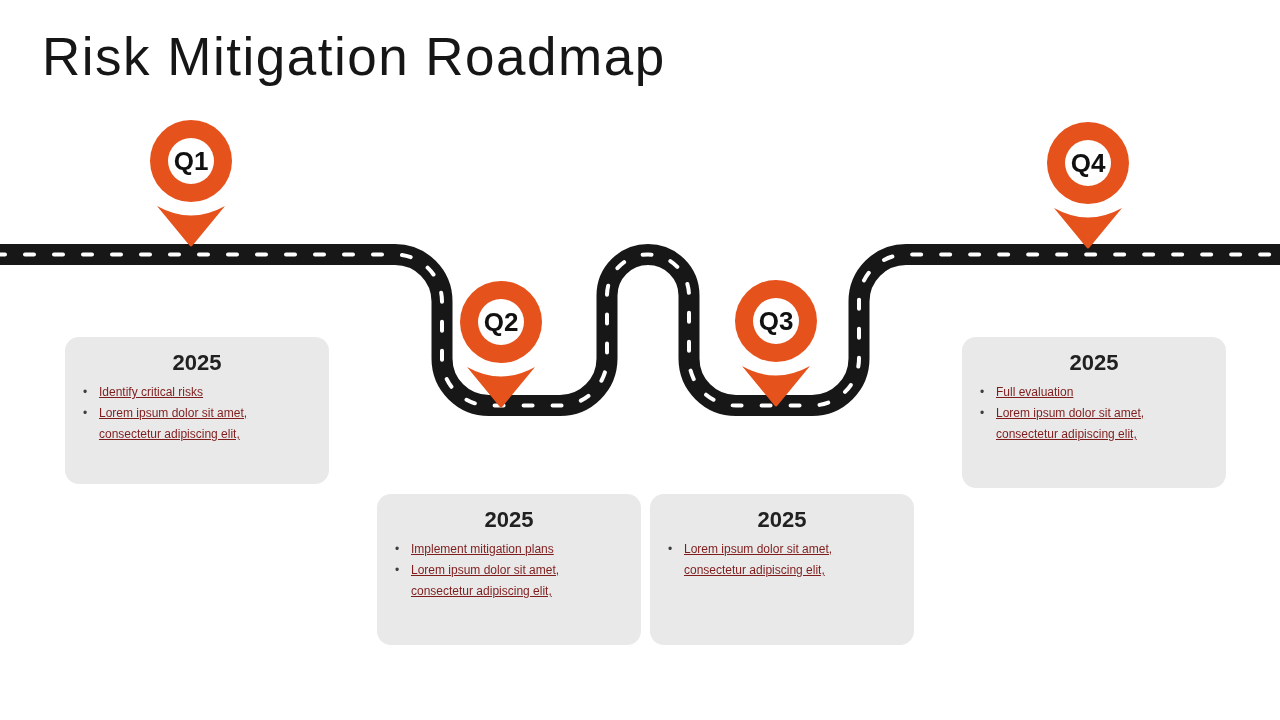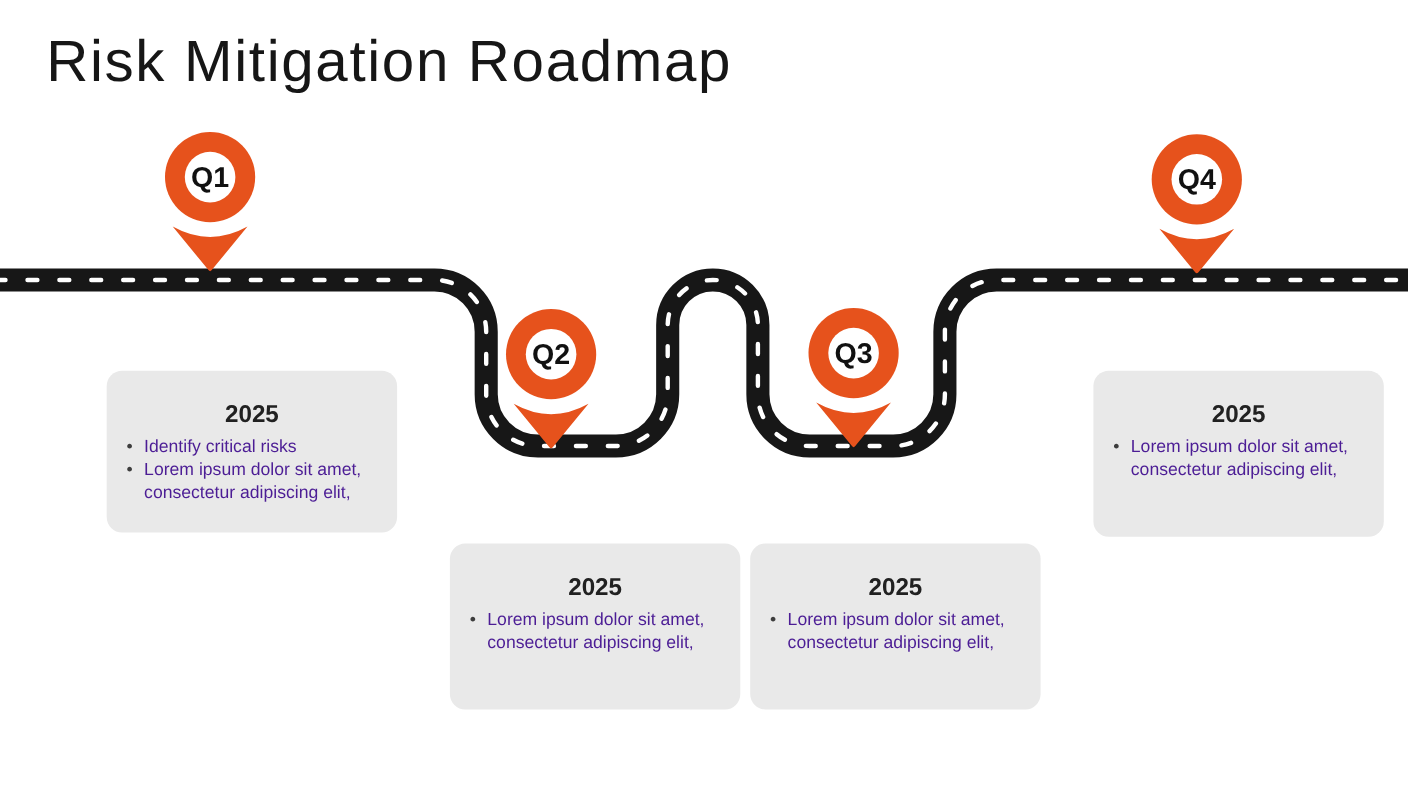--- a/index.html
+++ b/index.html
@@ -32,44 +32,44 @@
     font-family: "Liberation Sans", "DejaVu Sans", sans-serif;
     font-size: 26px;
     font-weight: bold;
   }
   .card {
     position: absolute;
     width: 264px;
     background: #E9E9E9;
     border-radius: 14px;
     box-sizing: border-box;
-    padding: 27px 26px 12px 14px;
-    margin-left: 32px;
+    padding: 13px 26px 12px 14px;
   }
   .card-1 { left: 65px;  top: 337px; height: 147px; }
   .card-2 { left: 377px; top: 494px; height: 151px; }
   .card-3 { left: 650px; top: 494px; height: 151px; }
   .card-4 { left: 962px; top: 337px; height: 151px; }
   .card-year {
     margin: 0 -12px 6px 0;
     font-size: 22px;
     font-weight: bold;
     color: #212121;
     text-align: center;
   }
   .card ul {
     margin: 0; padding: 0;
     list-style: none;
   }
   .card li {
     position: relative;
     padding-left: 20px;
-    font-size: 16px;
+    font-size: 12px;
     line-height: 21px;
-    color: #4c1d95;
+    color: #7f1d1d;
+    text-decoration: underline;
   }
   .card li::before {
     content: "\2022";
     position: absolute;
     left: 4px;
     color: #3D3D3D;
   }
 </style>
 </head>
 <body>
@@ -113,29 +113,31 @@
   <p class="card-year">2025</p>
   <ul>
     <li>Identify critical risks</li>
     <li>Lorem ipsum dolor sit amet, consectetur adipiscing elit,</li>
   </ul>
 </div>
 
 <div class="card card-2">
   <p class="card-year">2025</p>
   <ul>
+    <li>Implement mitigation plans</li>
     <li>Lorem ipsum dolor sit amet, consectetur adipiscing elit,</li>
   </ul>
 </div>
 
 <div class="card card-3">
   <p class="card-year">2025</p>
   <ul>
     <li>Lorem ipsum dolor sit amet, consectetur adipiscing elit,</li>
   </ul>
 </div>
 
 <div class="card card-4">
   <p class="card-year">2025</p>
   <ul>
+    <li>Full evaluation</li>
     <li>Lorem ipsum dolor sit amet, consectetur adipiscing elit,</li>
   </ul>
 </div>
 
 </body></html>

